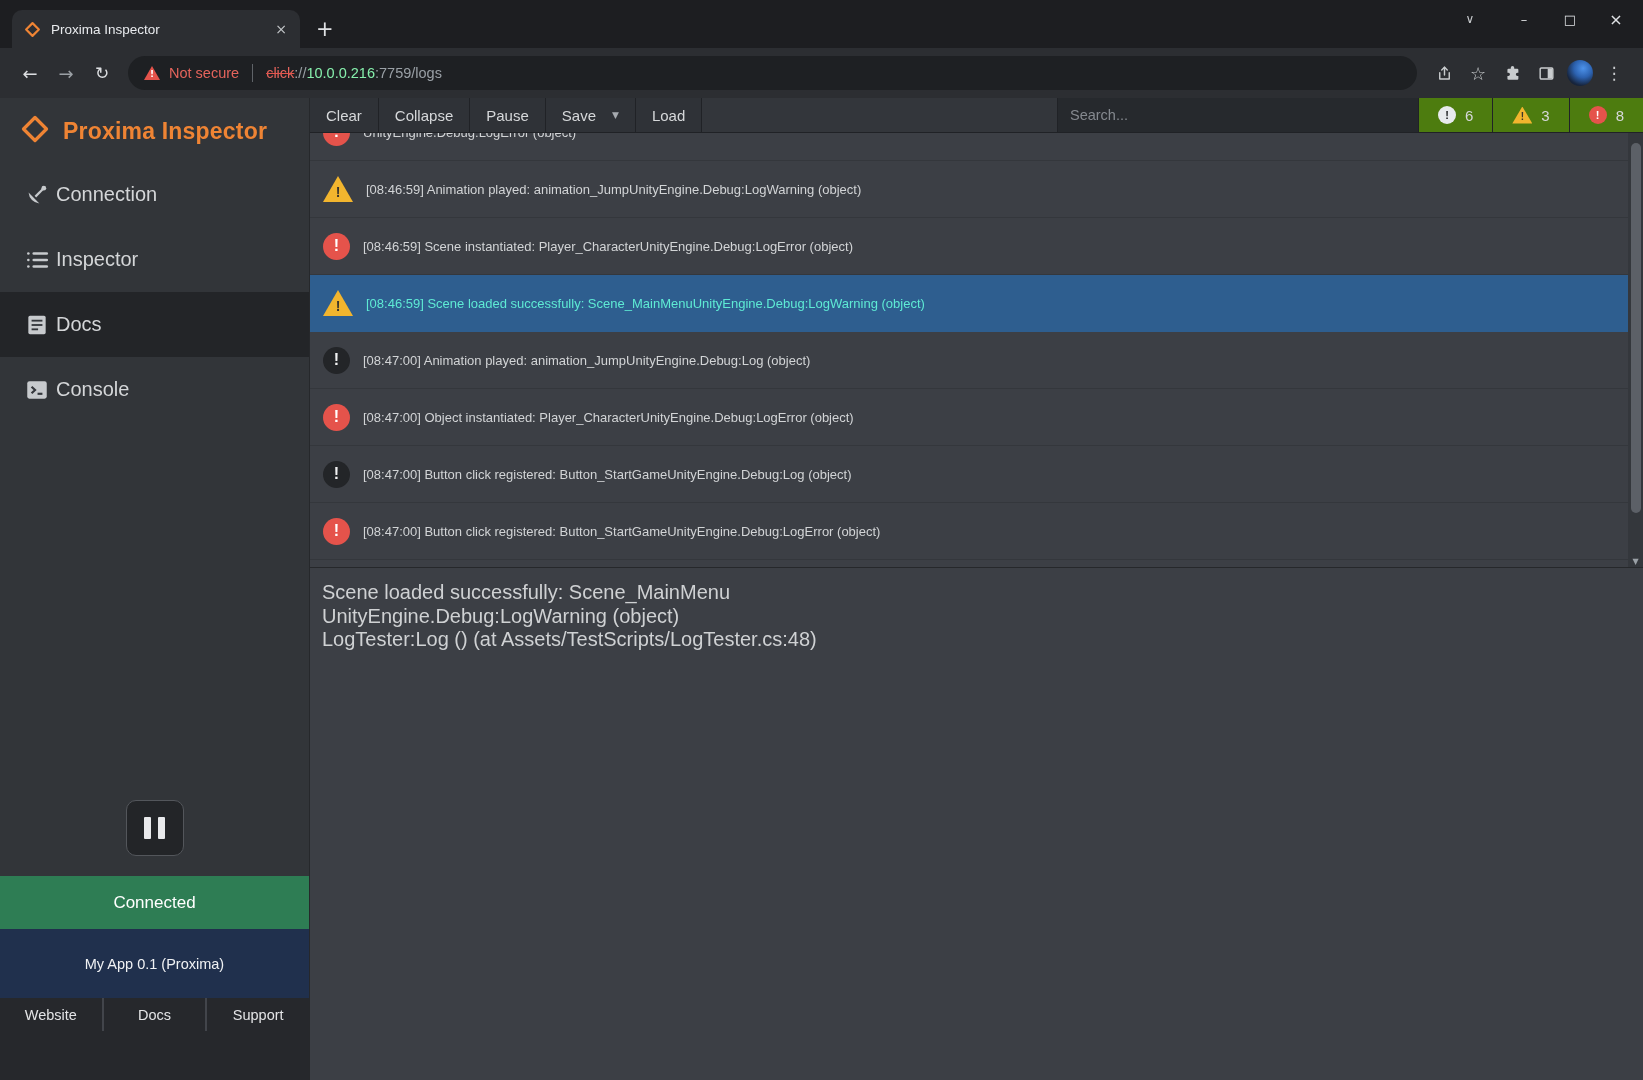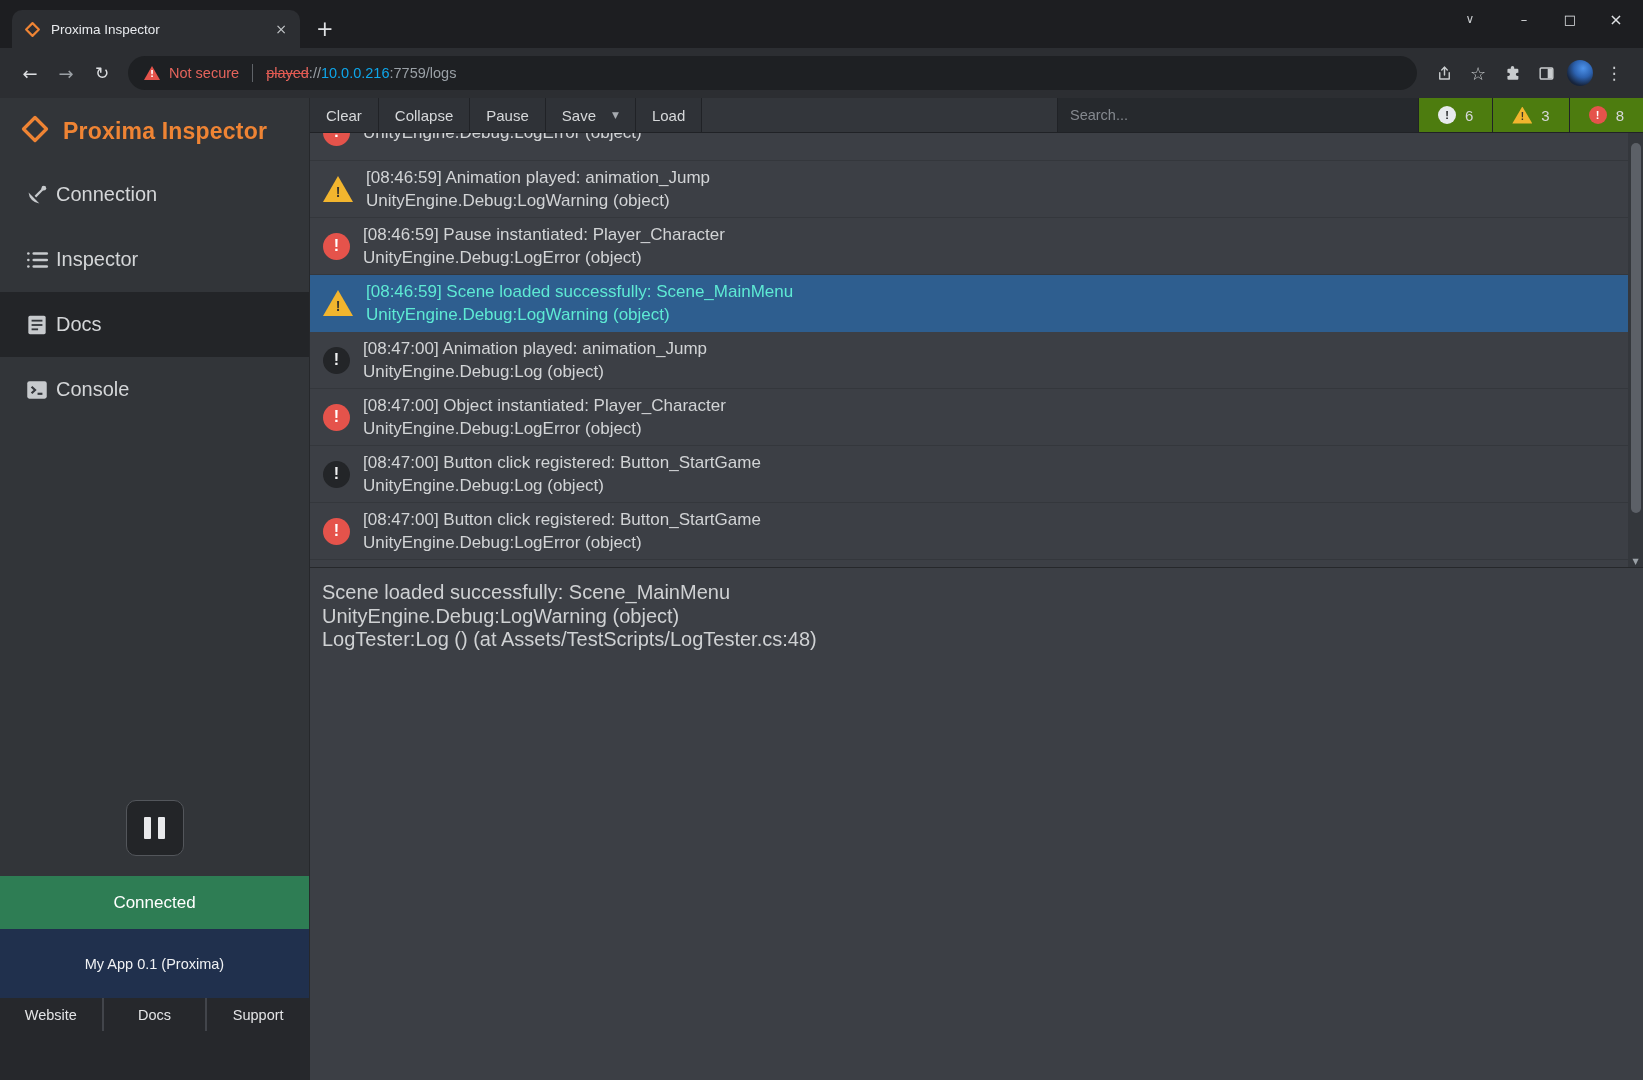--- a/index.html
+++ b/index.html
@@ -45,21 +45,21 @@
     padding: 0 16px; margin: 0 8px 0 6px; font-size: 14.5px; color: #9aa0a6; gap: 9px; cursor: text;
   }
   .warn-tri {
     width: 16px; height: 14px; clip-path: polygon(50% 0, 100% 100%, 0 100%);
     background: #e5534b; display: inline-flex; align-items: flex-end; justify-content: center; flex: 0 0 auto;
   }
   .warn-tri .wm2 { color: #fff; font-size: 9px; font-weight: bold; line-height: 1; padding-bottom: 1.5px; }
   .notsecure { color: #e5645c; }
   .omni-div { width: 1px; height: 18px; background: #5f6368; margin: 0 4px; }
   .scheme { color: #e5645c; text-decoration: line-through; text-decoration-color: #e5534b; }
-  .host { color: #0ea5e9; }
+  .host { color: #86efac; }
   .urlgray { color: #9aa0a6; }
   .bar-icon { width: 30px; display: flex; align-items: center; justify-content: center; cursor: pointer; flex: 0 0 auto; }
   .star { color: #c9ccce; font-size: 18px; }
   .dots { color: #c9ccce; font-size: 17px; }
   .avatar {
     width: 26px; height: 26px; border-radius: 50%; flex: 0 0 auto; cursor: pointer;
     background: radial-gradient(circle at 62% 32%, #4d92ea 0%, #2c62b0 38%, #17253e 72%, #0f1621 100%);
   }
 
   
@@ -123,21 +123,21 @@
   }
 
   
   .loglist { height: 435px; flex: 0 0 435px; overflow: hidden; position: relative; border-bottom: 1px solid #26282b; }
   .log-rows { margin-top: -29px; }
   .log-row {
     height: 57px; display: flex; align-items: center; gap: 13px; padding-left: 13px;
     border-bottom: 1px solid #34373c; cursor: pointer;
   }
   .log-row.selected { background: #2e5e8f; border-bottom-color: #2e5e8f; }
-  .log-text { display: flex; flex-direction: column; justify-content: center; font-size: 17px; color: #d2d4d6; line-height: 23px; min-width: 0; }
+  .log-text { display: flex; justify-content: center; font-size: 13px; color: #d2d4d6; line-height: 23px; min-width: 0; }
   .log-row.selected .log-text { color: #5eead4; }
   .log-msg, .log-trace { white-space: nowrap; overflow: hidden; }
 
   .lvl { flex: 0 0 auto; display: inline-flex; align-items: center; justify-content: center; font-weight: bold; }
   .lvl.err, .lvl.info { width: 27px; height: 27px; border-radius: 50%; font-size: 16px; }
   .lvl.err  { background: #e5534b; color: #fff; }
   .lvl.info { background: #232528; color: #f1f2f3; }
   .lvl.warn { width: 30px; height: 26px; clip-path: polygon(50% 0, 100% 100%, 0 100%); background: #f2b52e; align-items: flex-end; }
   .lvl.warn .wm { color: #3a342b; font-size: 14px; line-height: 1; padding-bottom: 3px; font-weight: bold; }
   .lvl.mini.err, .lvl.mini.info { width: 18px; height: 18px; font-size: 11px; }
@@ -178,21 +178,21 @@
   <div class="addressbar">
     <span class="navbtn glyph">←</span>
     <span class="navbtn dim glyph">→</span>
     <span class="navbtn glyph" style="font-size:17px">↻</span>
     <div class="omnibox">
       <span class="warn-tri">
           <span class="wm2 glyph">!</span>
         </span>
       <span class="notsecure">Not secure</span>
       <span class="omni-div"></span>
-      <span class="url"><span class="scheme">played</span><span class="urlgray">://</span><span class="host">10.0.0.216</span><span class="urlgray">:7759/logs</span></span>
+      <span class="url"><span class="scheme">click</span><span class="urlgray">://</span><span class="host">10.0.0.216</span><span class="urlgray">:7759/logs</span></span>
     </div>
     <span class="bar-icon">
       <svg width="19" height="19" viewBox="0 0 24 24" fill="none" stroke="#c9ccce" stroke-width="1.8" stroke-linecap="round" stroke-linejoin="round">
           <path d="M12 14 V4"></path>
           <path d="M8.5 7.5 L12 4 l3.5 3.5"></path>
           <path d="M6 11 v8 h12 v-8"></path>
         </svg>
     </span>
     <span class="bar-icon star glyph">☆</span>
     <span class="bar-icon">
@@ -329,21 +329,21 @@
                 <span class="wm">!</span>
               </span>
               <div class="log-text">
                 <div class="log-msg">[08:46:59] Animation played: animation_Jump</div>
                 <div class="log-trace">UnityEngine.Debug:LogWarning (object)</div>
               </div>
             </div>
             <div class="log-row">
               <span class="lvl err">!</span>
               <div class="log-text">
-                <div class="log-msg">[08:46:59] Pause instantiated: Player_Character</div>
+                <div class="log-msg">[08:46:59] Scene instantiated: Player_Character</div>
                 <div class="log-trace">UnityEngine.Debug:LogError (object)</div>
               </div>
             </div>
             <div class="log-row selected">
               <span class="lvl warn">
                 <span class="wm">!</span>
               </span>
               <div class="log-text">
                 <div class="log-msg">[08:46:59] Scene loaded successfully: Scene_MainMenu</div>
                 <div class="log-trace">UnityEngine.Debug:LogWarning (object)</div>

